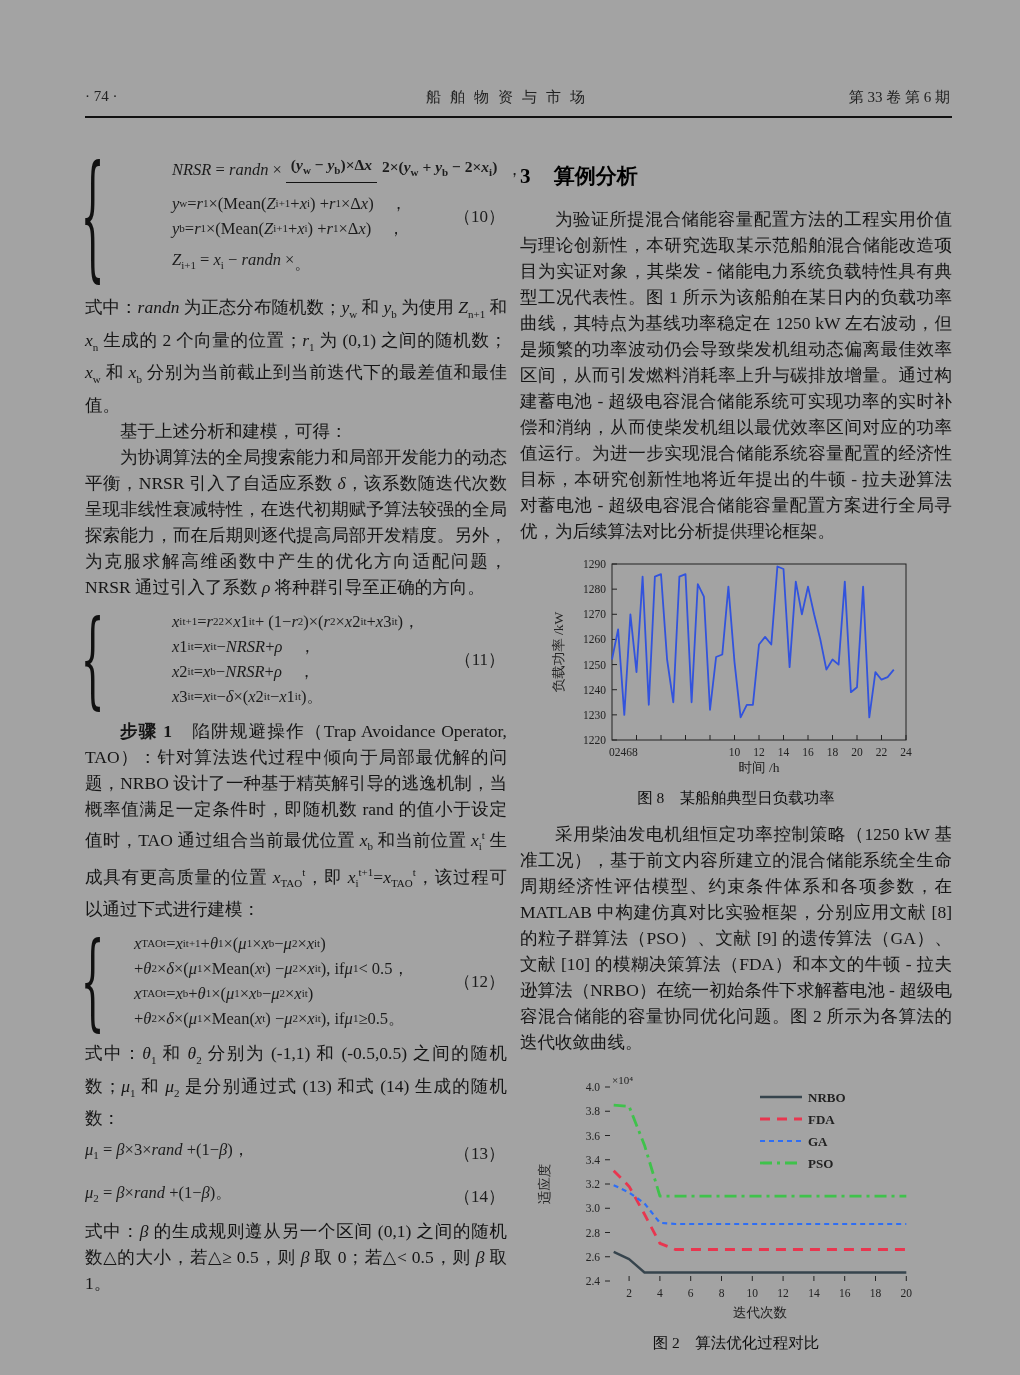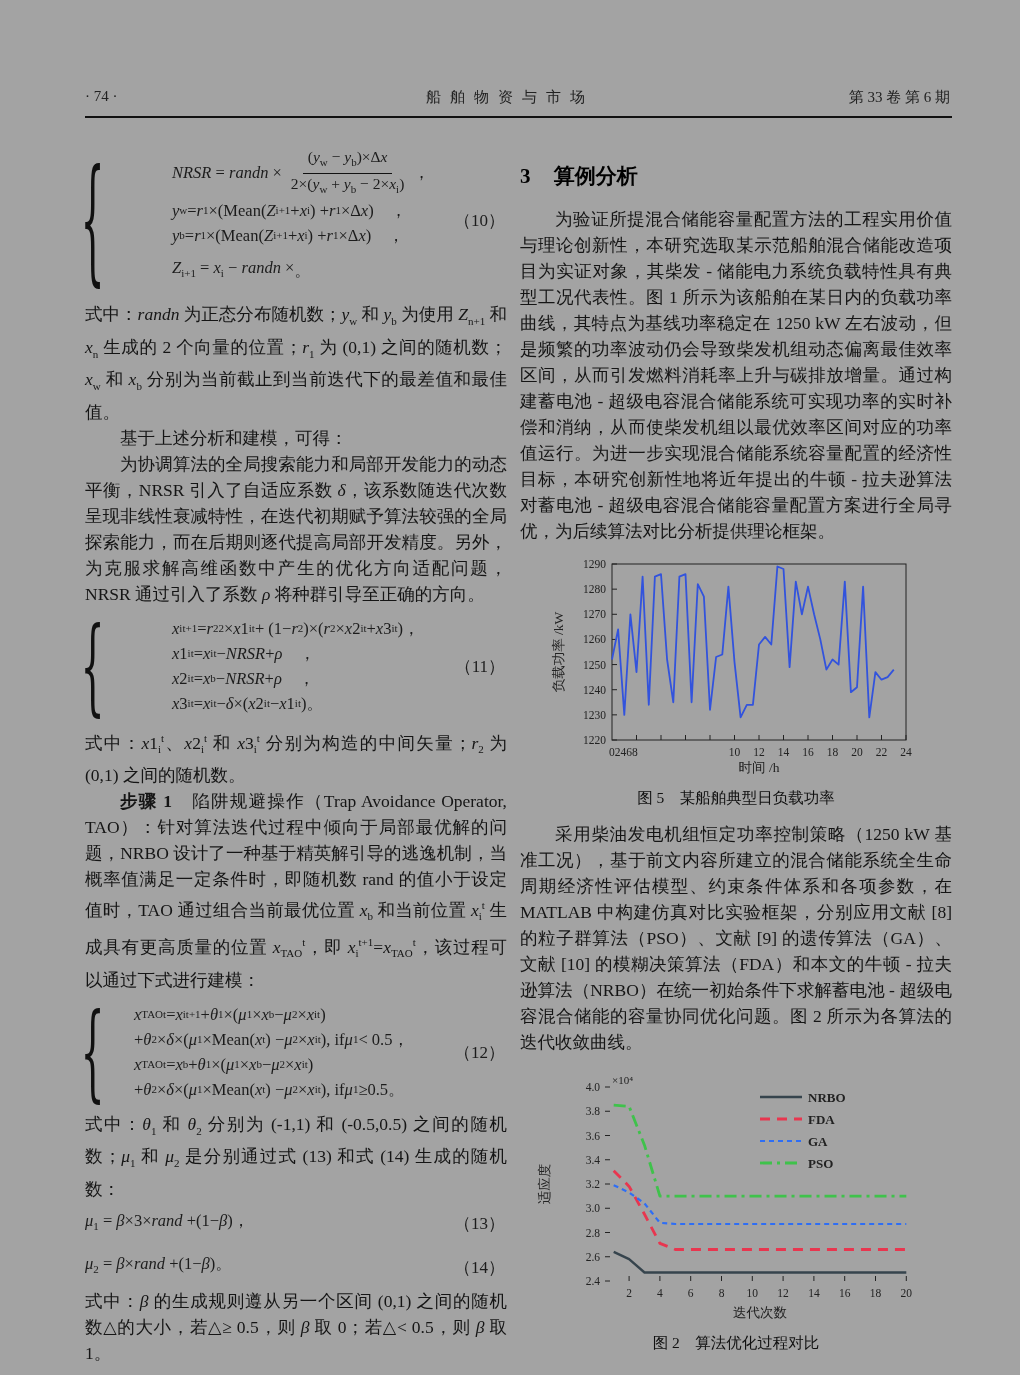--- a/index.html
+++ b/index.html
@@ -22,21 +22,21 @@
   p.body {
     font-size:17.5px; line-height:26px; text-align:justify; color:#151515;
   }
   p.indent { text-indent:2em; }
   
   .equation { position:relative; display:flex; align-items:center; padding:7px 0 7px 0; margin:2px 0; }
   .eq-body  { margin-left:72px; font-size:16.5px; line-height:25px; }
   .eq-body i { font-family:"Liberation Serif",serif; }
   sub,sup { font-size:11px; }
   .eqrow { display:flex; align-items:center; white-space:nowrap; min-height:25px; }
-  .frac { display:inline-flex; flex-direction:column; align-items:center; margin:0 4px; vertical-align:middle; }
+  .frac { display:inline-flex; align-items:center; margin:0 4px; vertical-align:middle;font-weight:bold; }
   .frac .num { padding:0 5px 1px 5px; border-bottom:1.2px solid #111; font-size:15.5px; line-height:19px; }
   .frac .den { padding:1px 5px 0 5px; font-size:15.5px; line-height:17px; }
   .fracrow { min-height:44px; }
   .brace {
     font-family:"DejaVu Serif",serif; color:#111; width:15px; flex:0 0 15px;
     display:flex; align-items:center; justify-content:center; font-size:38px; font-weight:400;
   }
   .brace.b10 { transform:scaleY(3.6); }
   .brace.b11 { transform:scaleY(2.75); }
   .brace.b12 { transform:scaleY(2.75); }
@@ -93,21 +93,20 @@
       <span class="brace b11">{</span>
       <div class="eq-body">
         <div class="eqrow"><i>x</i><sub>i</sub><sup>t+1</sup> = <i>r</i><sub>2</sub><sup>2</sup> × <i>x</i>1<sub>i</sub><sup>t</sup> + (1−<i>r</i><sub>2</sub>)×(<i>r</i><sub>2</sub> × <i>x</i>2<sub>i</sub><sup>t</sup> + <i>x</i>3<sub>i</sub><sup>t</sup>)，</div>
         <div class="eqrow"><i>x</i>1<sub>i</sub><sup>t</sup> = <i>x</i><sub>i</sub><sup>t</sup> − <i>NRSR</i> + <i>ρ</i>　，</div>
         <div class="eqrow"><i>x</i>2<sub>i</sub><sup>t</sup> = <i>x</i><sub>b</sub> − <i>NRSR</i> + <i>ρ</i>　，</div>
         <div class="eqrow"><i>x</i>3<sub>i</sub><sup>t</sup> = <i>x</i><sub>i</sub><sup>t</sup> − <i>δ</i> ×(<i>x</i>2<sub>i</sub><sup>t</sup> − <i>x</i>1<sub>i</sub><sup>t</sup>)。</div>
       </div>
       <span class="eq-number">（11）</span>
     </div>
 
-    <p class="body">式中：<i>x</i>1<sub>i</sub><sup>t</sup>、<i>x</i>2<sub>i</sub><sup>t</sup> 和 <i>x</i>3<sub>i</sub><sup>t</sup> 分别为构造的中间矢量；<i>r</i><sub>2</sub> 为 (0,1) 之间的随机数。</p>
     <p class="body indent"><b>步骤 1</b>　陷阱规避操作（Trap Avoidance Operator, TAO）：针对算法迭代过程中倾向于局部最优解的问题，NRBO 设计了一种基于精英解引导的逃逸机制，当概率值满足一定条件时，即随机数 rand 的值小于设定值时，TAO 通过组合当前最优位置 <i>x</i><sub>b</sub> 和当前位置 <i>x</i><sub>i</sub><sup>t</sup> 生成具有更高质量的位置 <i>x</i><sub>TAO</sub><sup>t</sup>，即 <i>x</i><sub>i</sub><sup>t+1</sup>=<i>x</i><sub>TAO</sub><sup>t</sup>，该过程可以通过下式进行建模：</p>
 
     <div class="equation">
       <span class="brace b12">{</span>
       <div class="eq-body" style="margin-left:34px;">
         <div class="eqrow"><i>x</i><sub>TAO</sub><sup>t</sup> = <i>x</i><sub>i</sub><sup>t+1</sup> + <i>θ</i><sub>1</sub> ×(<i>μ</i><sub>1</sub> × <i>x</i><sub>b</sub> − <i>μ</i><sub>2</sub> × <i>x</i><sub>i</sub><sup>t</sup>)</div>
         <div class="eqrow">+<i>θ</i><sub>2</sub> ×<i>δ</i> ×(<i>μ</i><sub>1</sub> ×Mean(<i>x</i><sup>t</sup>) − <i>μ</i><sub>2</sub> × <i>x</i><sub>i</sub><sup>t</sup>), if <i>μ</i><sub>1</sub> &lt; 0.5，</div>
         <div class="eqrow"><i>x</i><sub>TAO</sub><sup>t</sup> = <i>x</i><sub>b</sub> + <i>θ</i><sub>1</sub> ×(<i>μ</i><sub>1</sub> × <i>x</i><sub>b</sub> − <i>μ</i><sub>2</sub> × <i>x</i><sub>i</sub><sup>t</sup>)</div>
         <div class="eqrow">+<i>θ</i><sub>2</sub> ×<i>δ</i> ×(<i>μ</i><sub>1</sub> ×Mean(<i>x</i><sup>t</sup>) − <i>μ</i><sub>2</sub> × <i>x</i><sub>i</sub><sup>t</sup>), if <i>μ</i><sub>1</sub> ≥0.5。</div>
       </div>
@@ -176,21 +175,21 @@
           <text x="282.5" y="202" text-anchor="middle" font-size="11.5">18</text>
           <text x="307" y="202" text-anchor="middle" font-size="11.5">20</text>
           <text x="331.5" y="202" text-anchor="middle" font-size="11.5">22</text>
           <text x="356" y="202" text-anchor="middle" font-size="11.5">24</text>
           <text x="59" y="202" text-anchor="start" font-size="11.5">02468</text>
           <text x="209" y="218" text-anchor="middle" font-size="13.5">时间 /h</text>
           <text x="0" y="0" text-anchor="middle" font-size="13.5" transform="translate(13 98) rotate(-90)">负载功率 /kW</text>
           <path d="M62.0 105.5 L68.1 75.4 L74.3 160.9 L80.4 60.3 L86.5 118.1 L92.6 22.6 L98.8 150.8 L104.9 22.6 L111.0 20.1 L117.1 105.5 L123.3 148.3 L129.4 22.6 L135.5 20.1 L141.6 148.3 L147.8 30.1 L153.9 42.7 L160.0 155.8 L166.1 103.0 L172.3 100.5 L178.4 32.6 L184.5 108.1 L190.6 163.4 L196.8 150.8 L202.9 150.8 L209.0 90.5 L215.1 82.9 L221.3 90.5 L227.4 12.5 L233.5 15.0 L239.6 113.1 L245.8 27.6 L251.9 60.3 L258.0 32.6 L264.1 60.3 L270.3 85.4 L276.4 115.6 L282.5 105.5 L288.6 110.6 L294.8 27.6 L300.9 138.2 L307.0 133.2 L313.1 32.6 L319.3 163.4 L325.4 118.1 L331.5 125.7 L337.6 123.1 L343.8 115.6 " fill="none" stroke="#3253dd" stroke-width="1.8" stroke-linejoin="round" stroke-linecap="butt"></path>
         </svg>
     </div>
-    <div class="figcaption">图 5　某船舶典型日负载功率</div>
+    <div class="figcaption">图 8　某船舶典型日负载功率</div>
 
     <p class="body indent">采用柴油发电机组恒定功率控制策略（1250 kW 基准工况），基于前文内容所建立的混合储能系统全生命周期经济性评估模型、约束条件体系和各项参数，在 MATLAB 中构建仿真对比实验框架，分别应用文献 [8] 的粒子群算法（PSO）、文献 [9] 的遗传算法（GA）、文献 [10] 的模糊决策算法（FDA）和本文的牛顿 - 拉夫逊算法（NRBO）在统一初始条件下求解蓄电池 - 超级电容混合储能的容量协同优化问题。图 2 所示为各算法的迭代收敛曲线。</p>
 
     <div class="figwrap" style="width:400px;">
       <svg width="400" height="262" viewBox="0 0 400 262">
           <line x1="69" y1="216" x2="74" y2="216" stroke="#222" stroke-width="1"></line>
           <text x="64" y="220" text-anchor="end" font-size="11.5">2.4</text>
           <line x1="69" y1="191.74999999999997" x2="74" y2="191.74999999999997" stroke="#222" stroke-width="1"></line>
           <text x="64" y="195.74999999999997" text-anchor="end" font-size="11.5">2.6</text>
           <line x1="69" y1="167.5" x2="74" y2="167.5" stroke="#222" stroke-width="1"></line>

